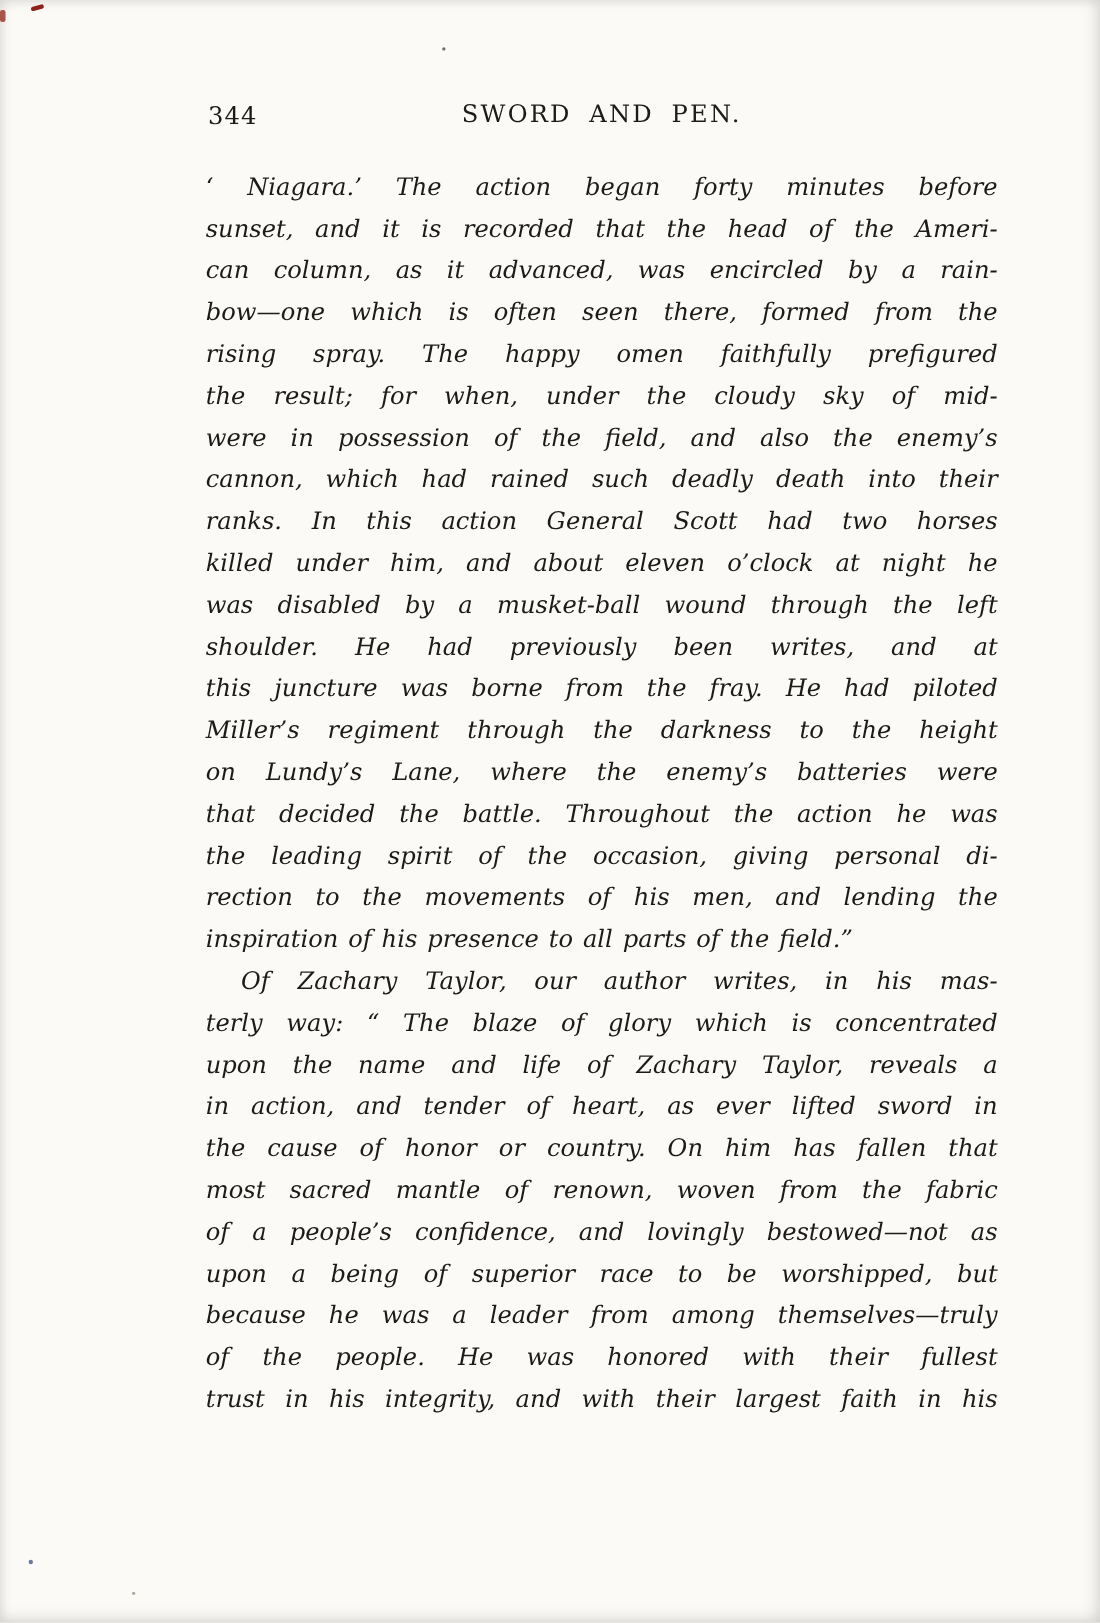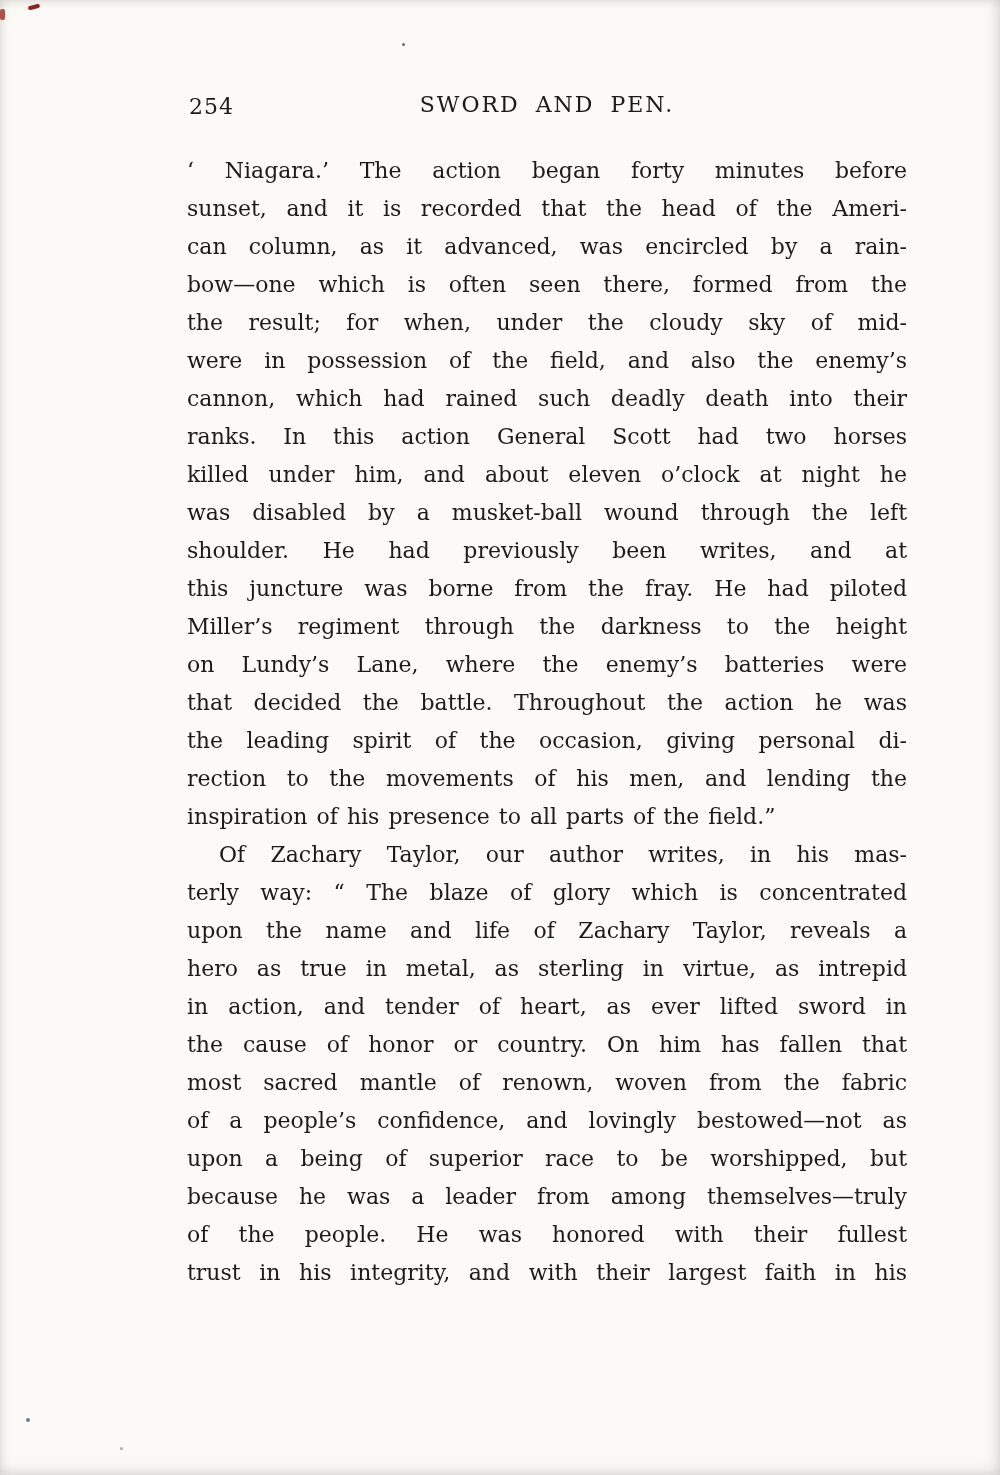--- a/index.html
+++ b/index.html
@@ -53,20 +53,21 @@
     letter-spacing: 2px;
     word-spacing: 7px;
   }
   .body-text {
     font-size: 22px;
     line-height: 38px;
     word-spacing: 2px;
   }
   .paragraph {
     margin: 0;
+    font-style: italic;
   }
   .line {
     text-align: justify;
     text-align-last: justify;
     white-space: normal;
   }
   .line.para-end {
     text-align-last: left;
   }
   .line.indent {
@@ -126,49 +127,49 @@
 
 <main class="page">
   <div class="speck speck-red-1"></div>
   <div class="speck speck-red-2"></div>
   <div class="speck speck-dot"></div>
   <div class="speck speck-blue"></div>
   <div class="speck speck-gray-bottom"></div>
 
   <div class="text-block">
     <header class="page-header">
-      <span class="page-number">254</span>
+      <span class="page-number">344</span>
       <span class="running-title">SWORD AND PEN.</span>
     </header>
     <section class="body-text">
         <div class="paragraph">
           <div class="line">‘ Niagara.’ The action began forty minutes before</div>
           <div class="line">sunset, and it is recorded that the head of the Ameri-</div>
           <div class="line">can column, as it advanced, was encircled by a rain-</div>
           <div class="line">bow—one which is often seen there, formed from the</div>
+          <div class="line">rising spray. The happy omen faithfully prefigured</div>
           <div class="line">the result; for when, under the cloudy sky of mid-</div>
           <div class="line">were in possession of the field, and also the enemy’s</div>
           <div class="line">cannon, which had rained such deadly death into their</div>
           <div class="line">ranks. In this action General Scott had two horses</div>
           <div class="line">killed under him, and about eleven o’clock at night he</div>
           <div class="line">was disabled by a musket-ball wound through the left</div>
           <div class="line">shoulder. He had previously been writes, and at</div>
           <div class="line">this juncture was borne from the fray. He had piloted</div>
           <div class="line">Miller’s regiment through the darkness to the height</div>
           <div class="line">on Lundy’s Lane, where the enemy’s batteries were</div>
           <div class="line">that decided the battle. Throughout the action he was</div>
           <div class="line">the leading spirit of the occasion, giving personal di-</div>
           <div class="line">rection to the movements of his men, and lending the</div>
           <div class="line para-end">inspiration of his presence to all parts of the field.”</div>
         </div>
         <div class="paragraph">
           <div class="line indent">Of Zachary Taylor, our author writes, in his mas-</div>
           <div class="line">terly way: “ The blaze of glory which is concentrated</div>
           <div class="line">upon the name and life of Zachary Taylor, reveals a</div>
-          <div class="line">hero as true in metal, as sterling in virtue, as intrepid</div>
           <div class="line">in action, and tender of heart, as ever lifted sword in</div>
           <div class="line">the cause of honor or country. On him has fallen that</div>
           <div class="line">most sacred mantle of renown, woven from the fabric</div>
           <div class="line">of a people’s confidence, and lovingly bestowed—not as</div>
           <div class="line">upon a being of superior race to be worshipped, but</div>
           <div class="line">because he was a leader from among themselves—truly</div>
           <div class="line">of the people. He was honored with their fullest</div>
           <div class="line">trust in his integrity, and with their largest faith in his</div>
         </div>
       </section>

